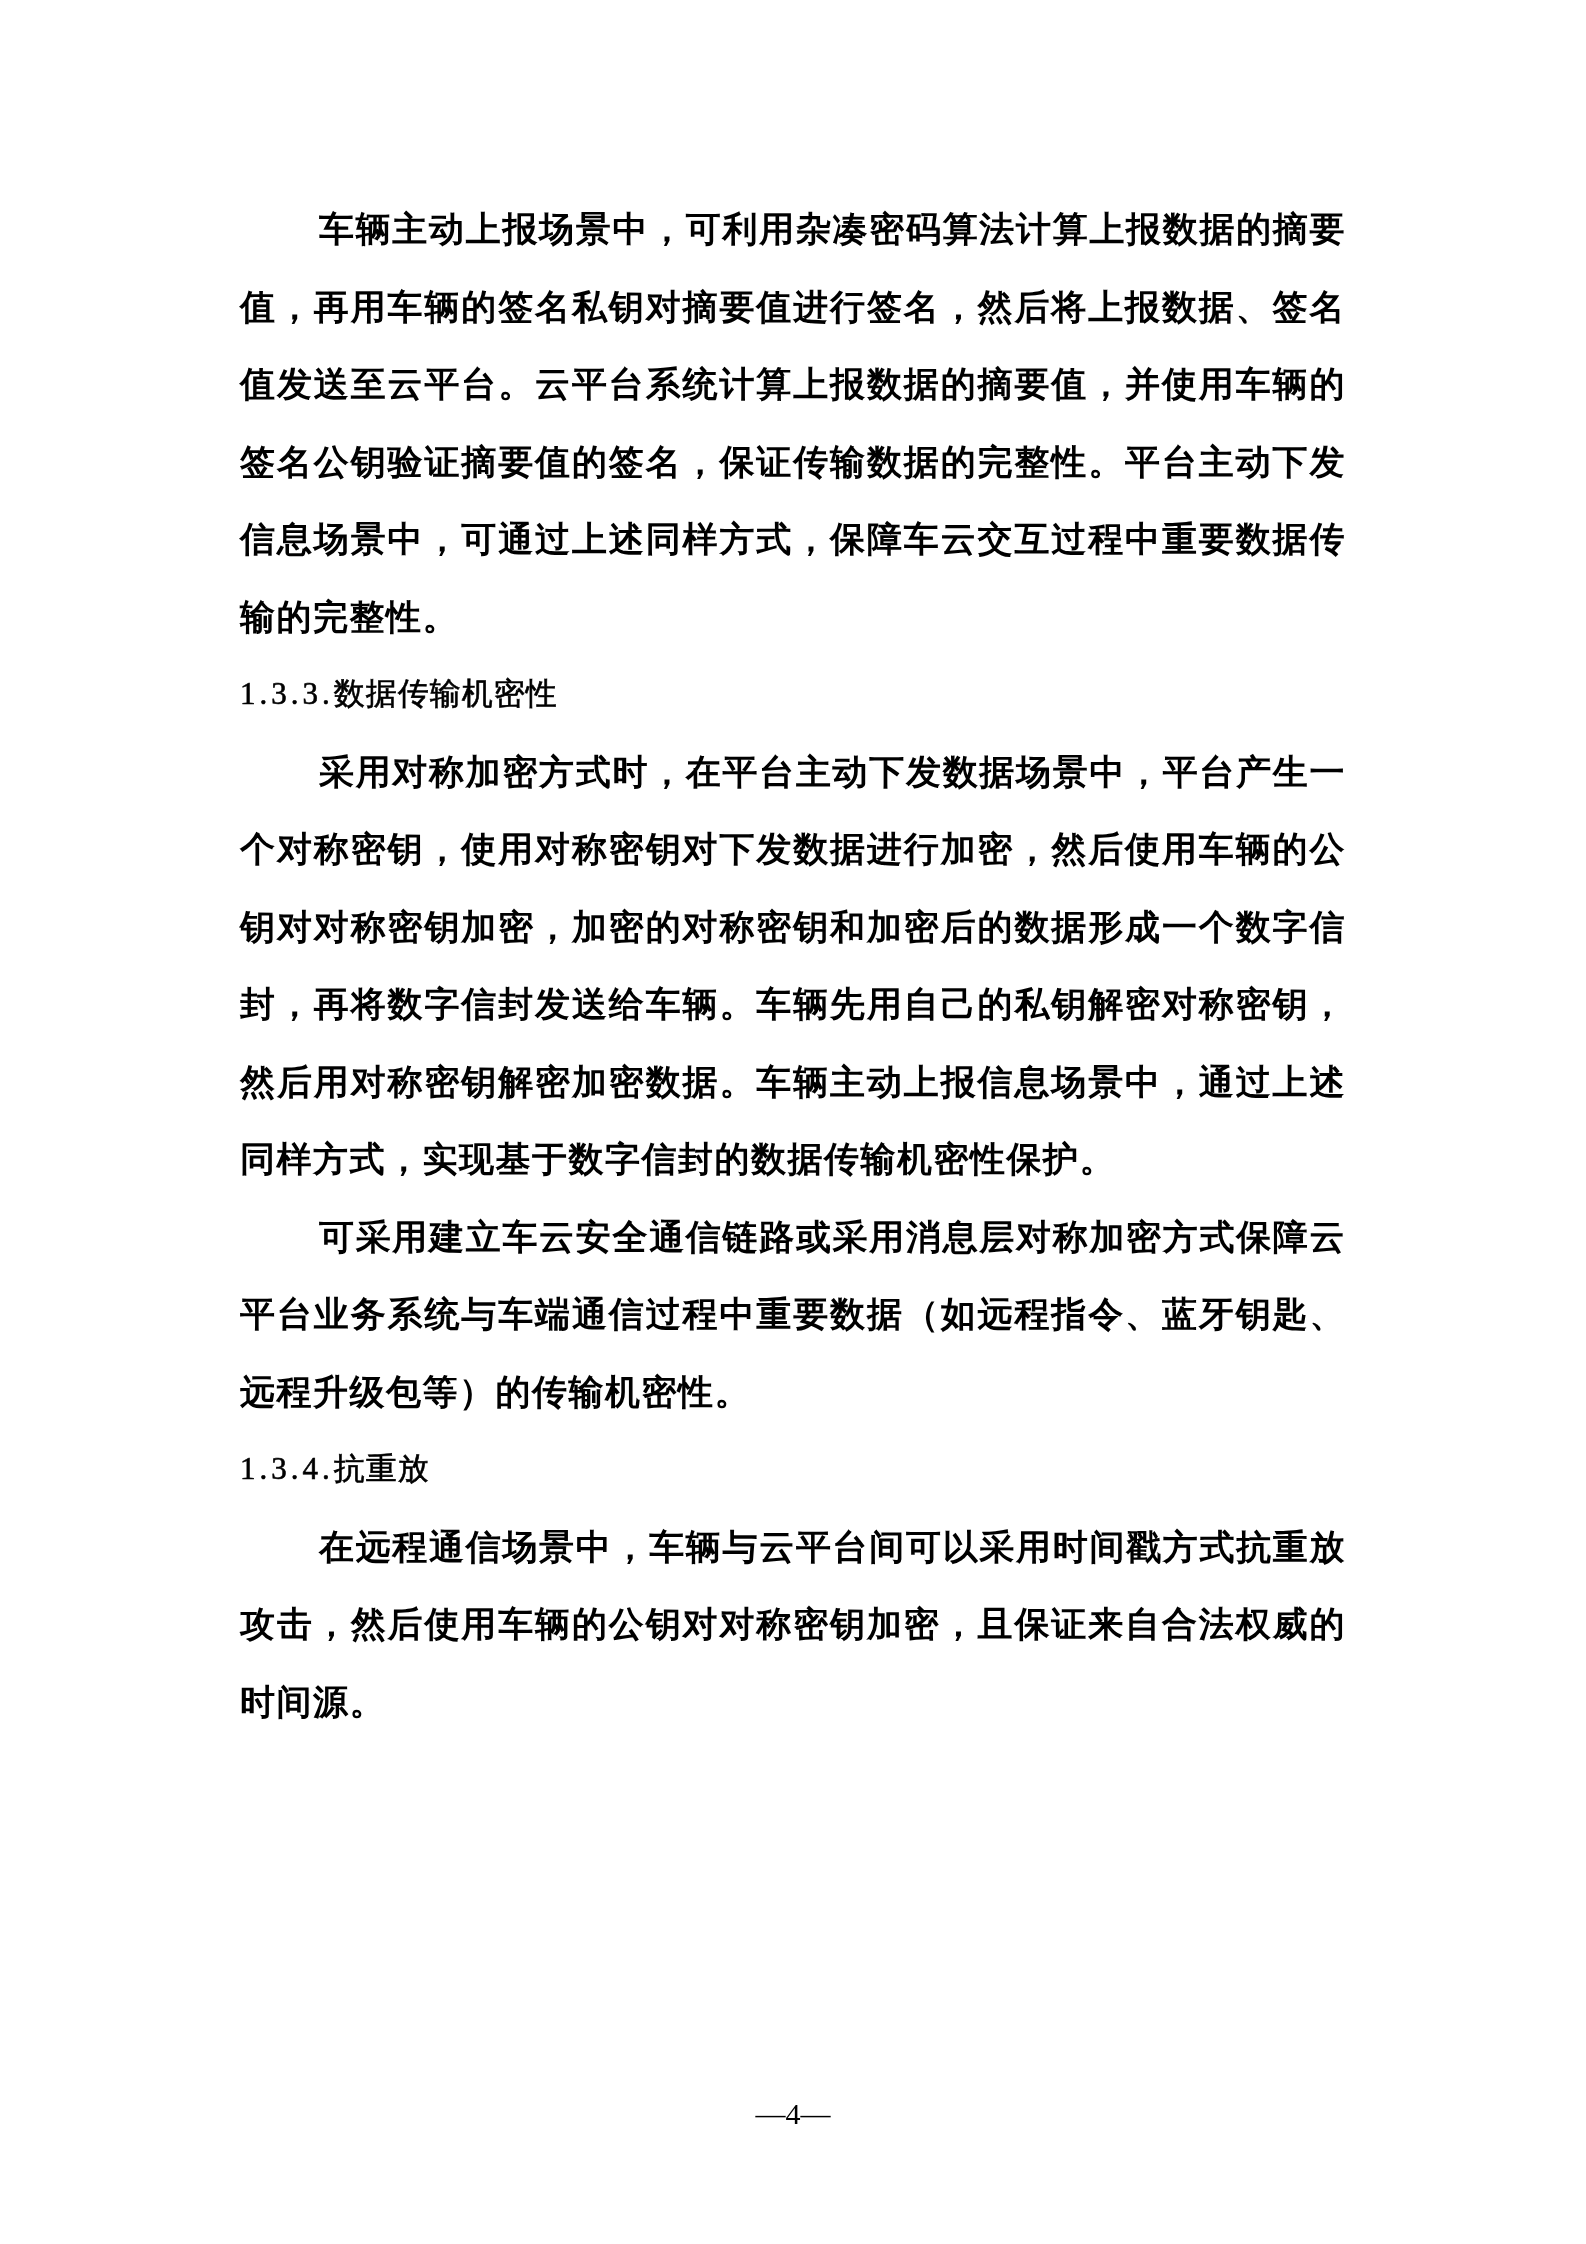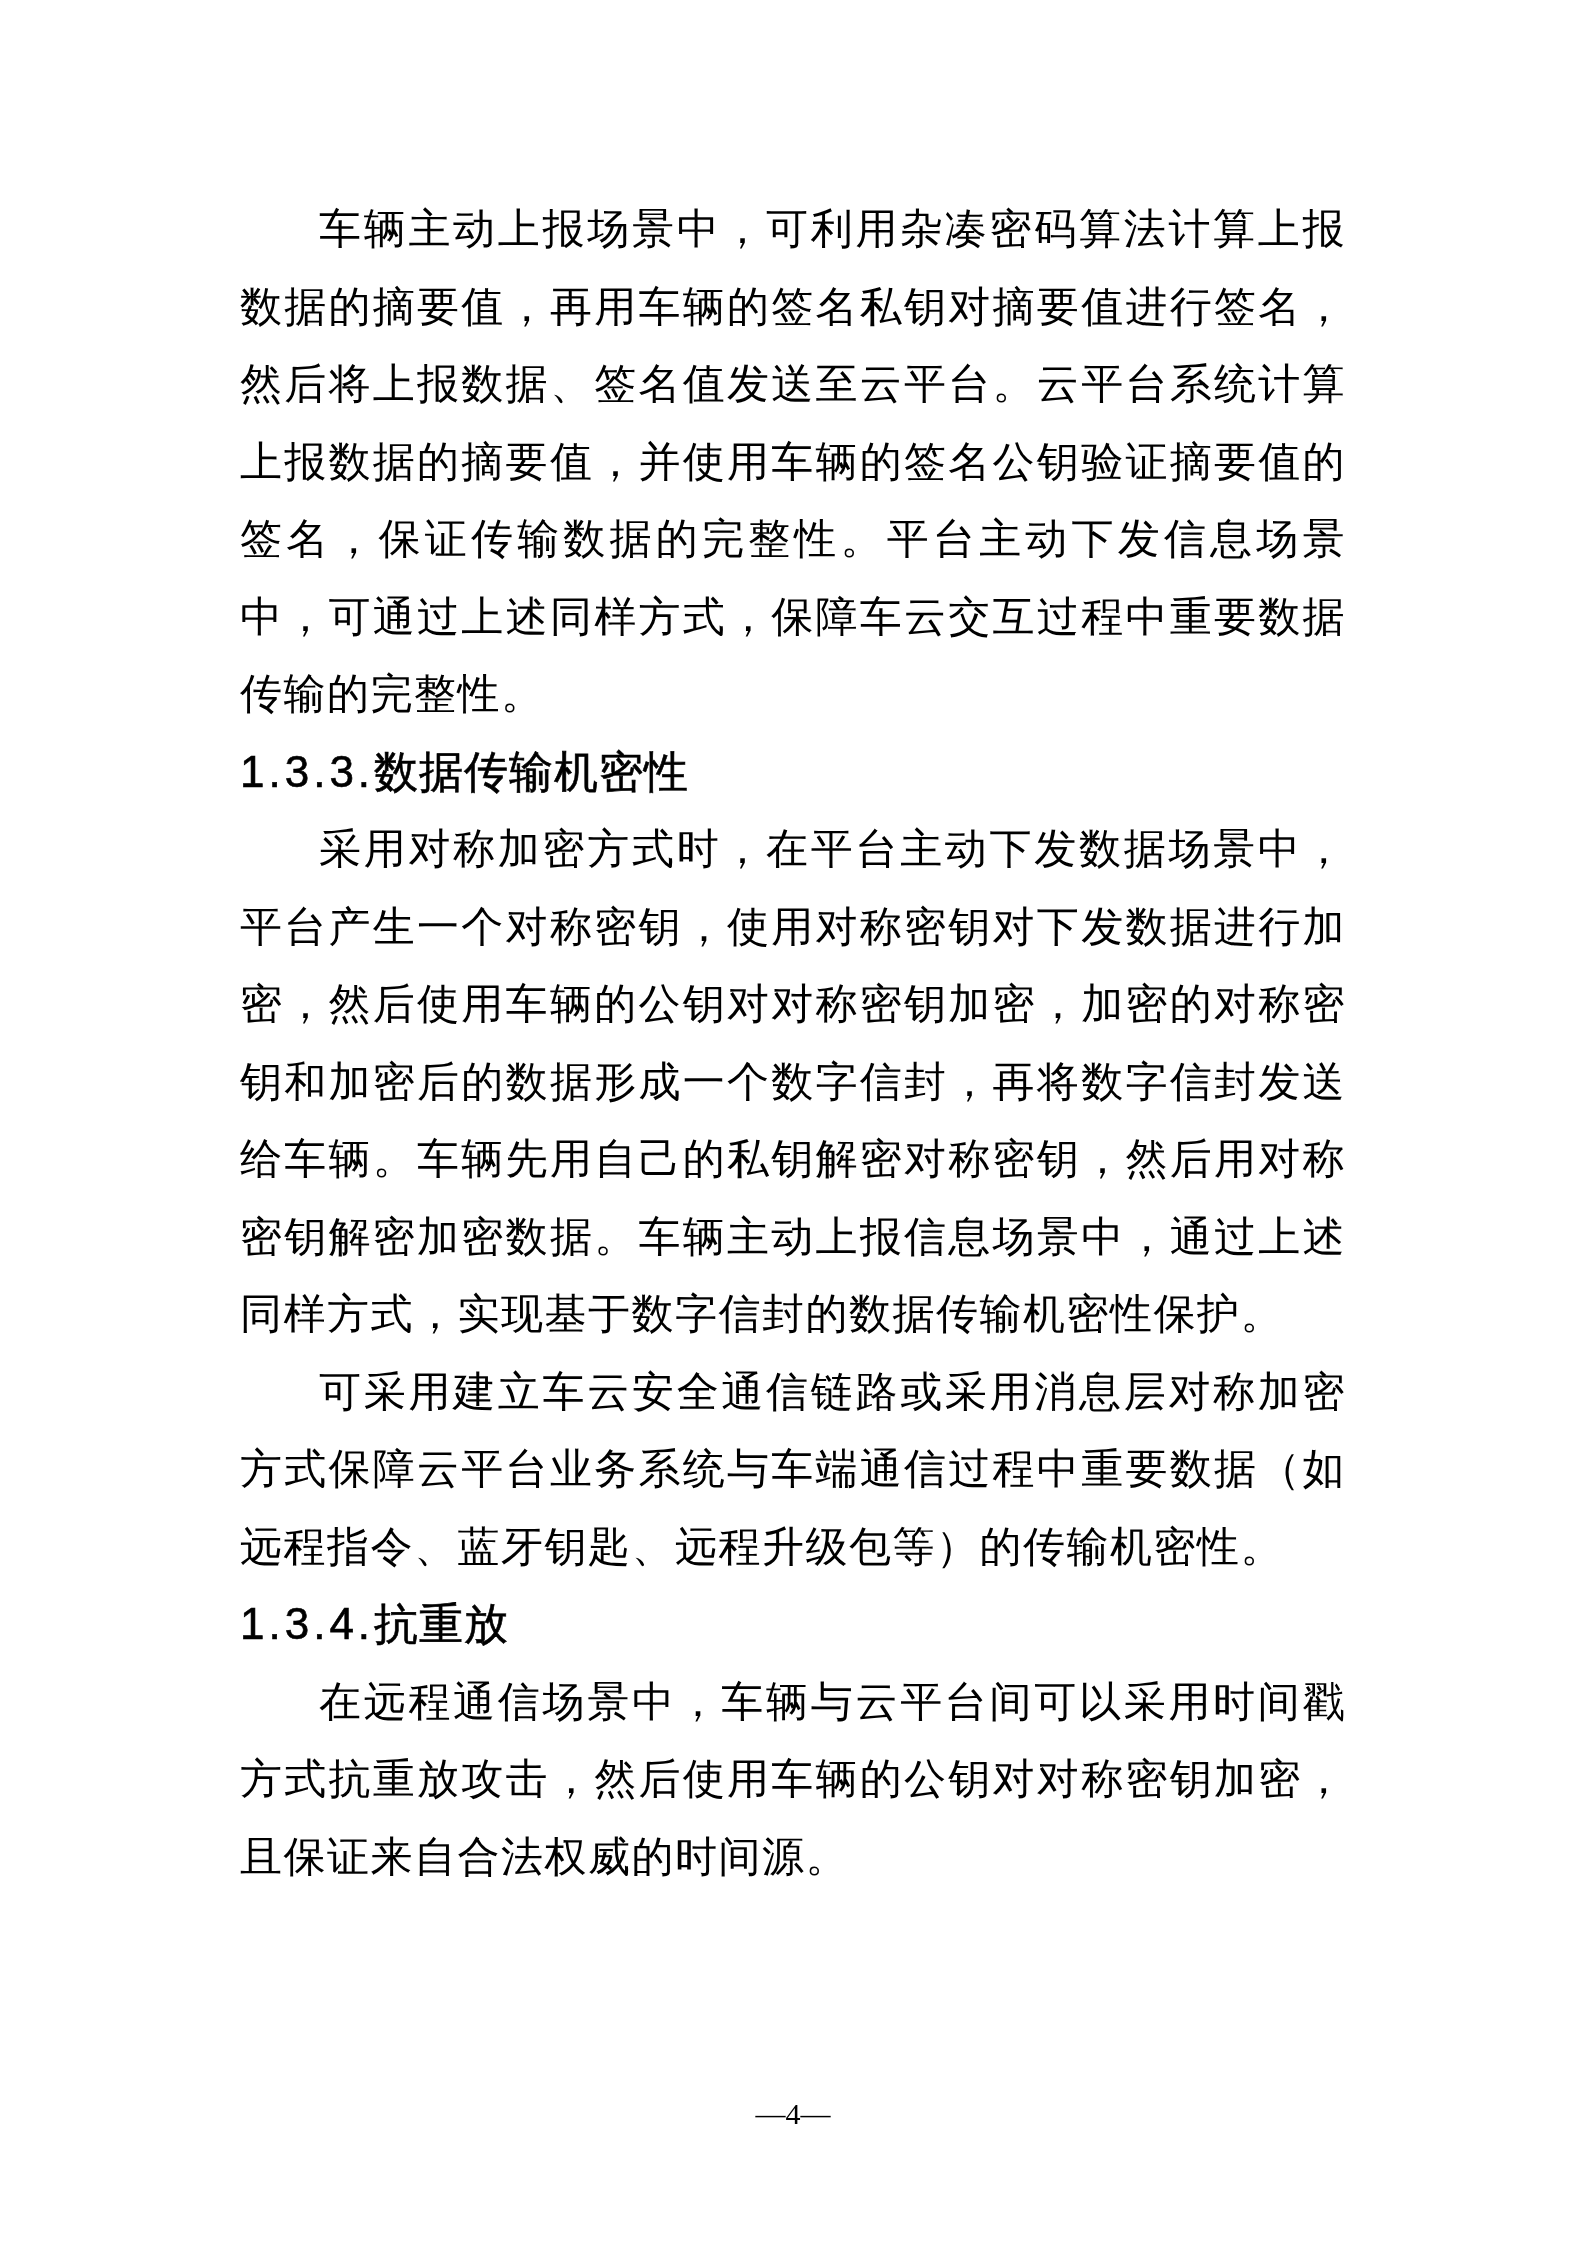--- a/index.html
+++ b/index.html
@@ -16,32 +16,32 @@
     }
     .page {
       position: absolute;
       left: 240px;
       top: 190px;
       width: 1106px;
     }
     .para {
       margin: 0;
       font-family: "DejaVu Serif", "Liberation Serif", serif;
-      font-size: 42px;
+      font-size: 35px;
       line-height: 77.5px;
       text-align: justify;
       text-align-last: left;
       text-indent: 79px;
       letter-spacing: 1.5px;
-      font-weight: normal;
+      font-weight: bold;
     }
     .heading {
       margin: 0;
-      font-family: Liberation Sans, sans-serif;
-      font-size: 44px;
+      font-family: Liberation Serif, serif;
+      font-size: 31px;
       line-height: 77.5px;
       font-weight: normal;
       letter-spacing: 1px;
       -webkit-text-stroke: 0.6px #000;
     }
     .heading .num {
       letter-spacing: 4px;
     }
     .page-number {
       position: absolute;

